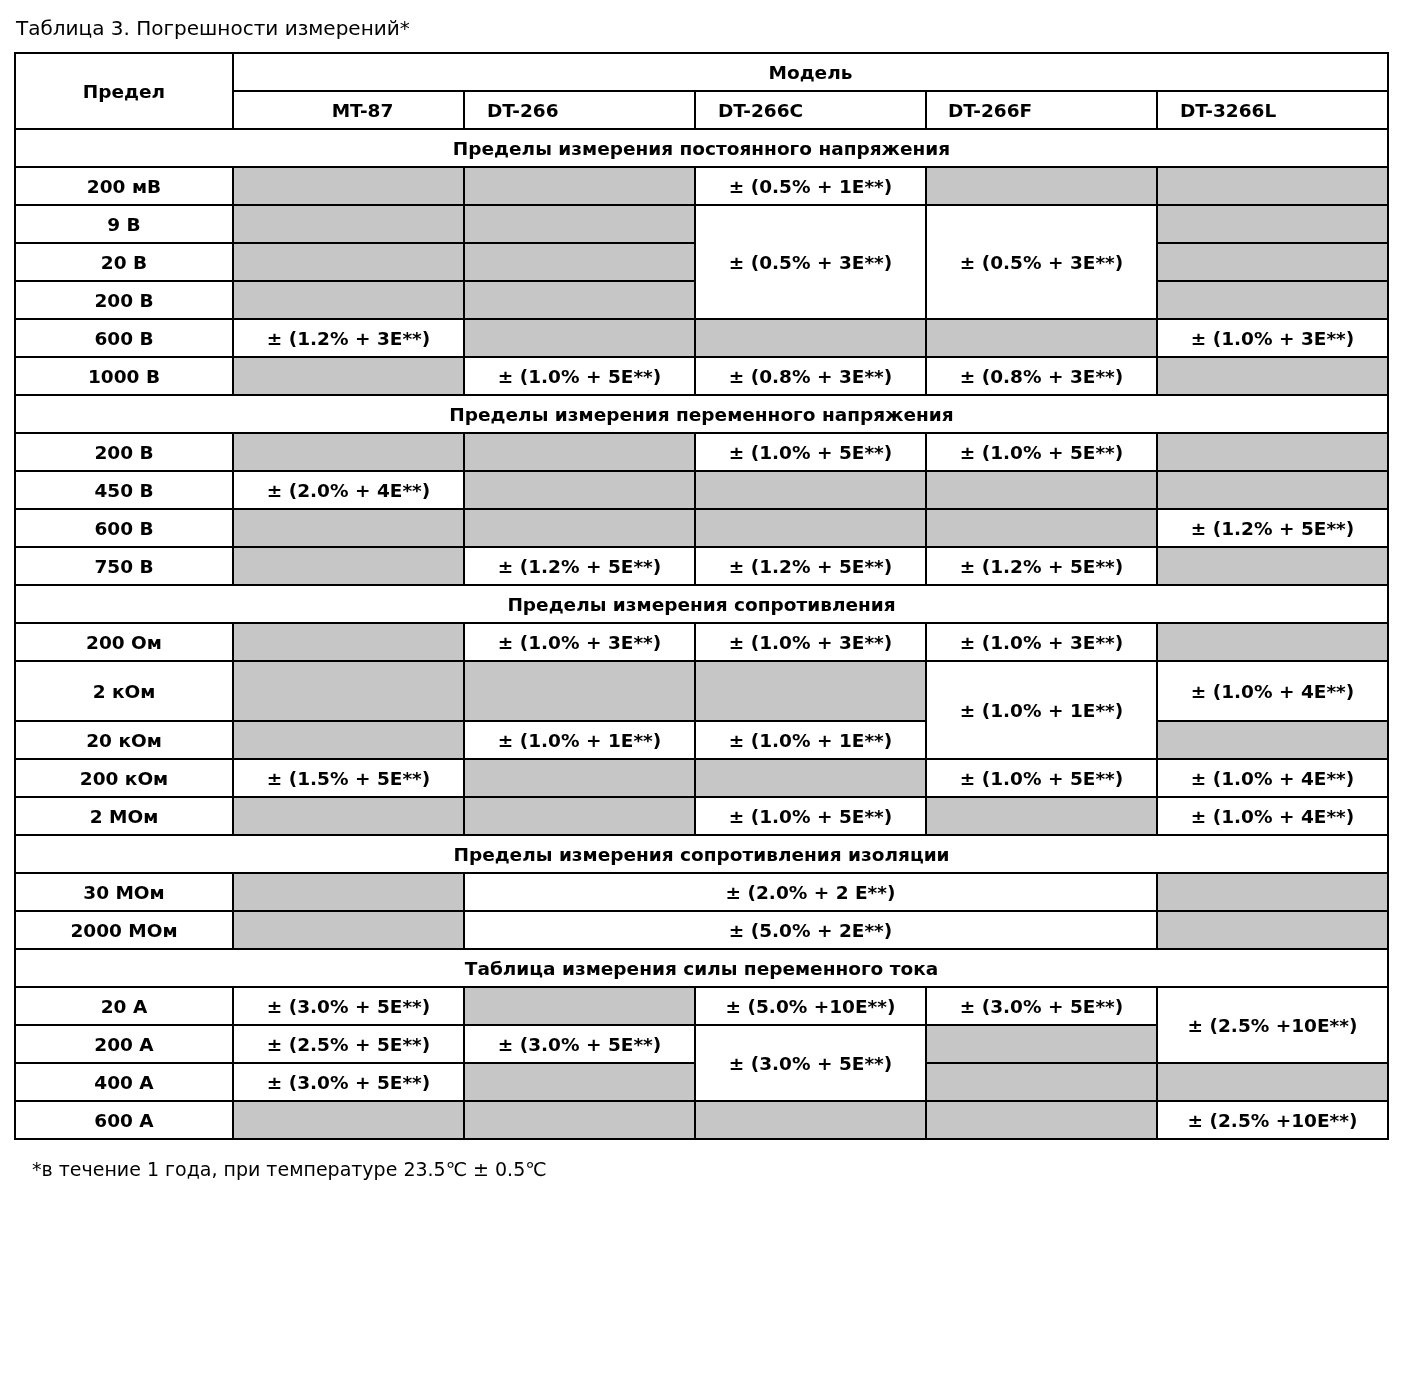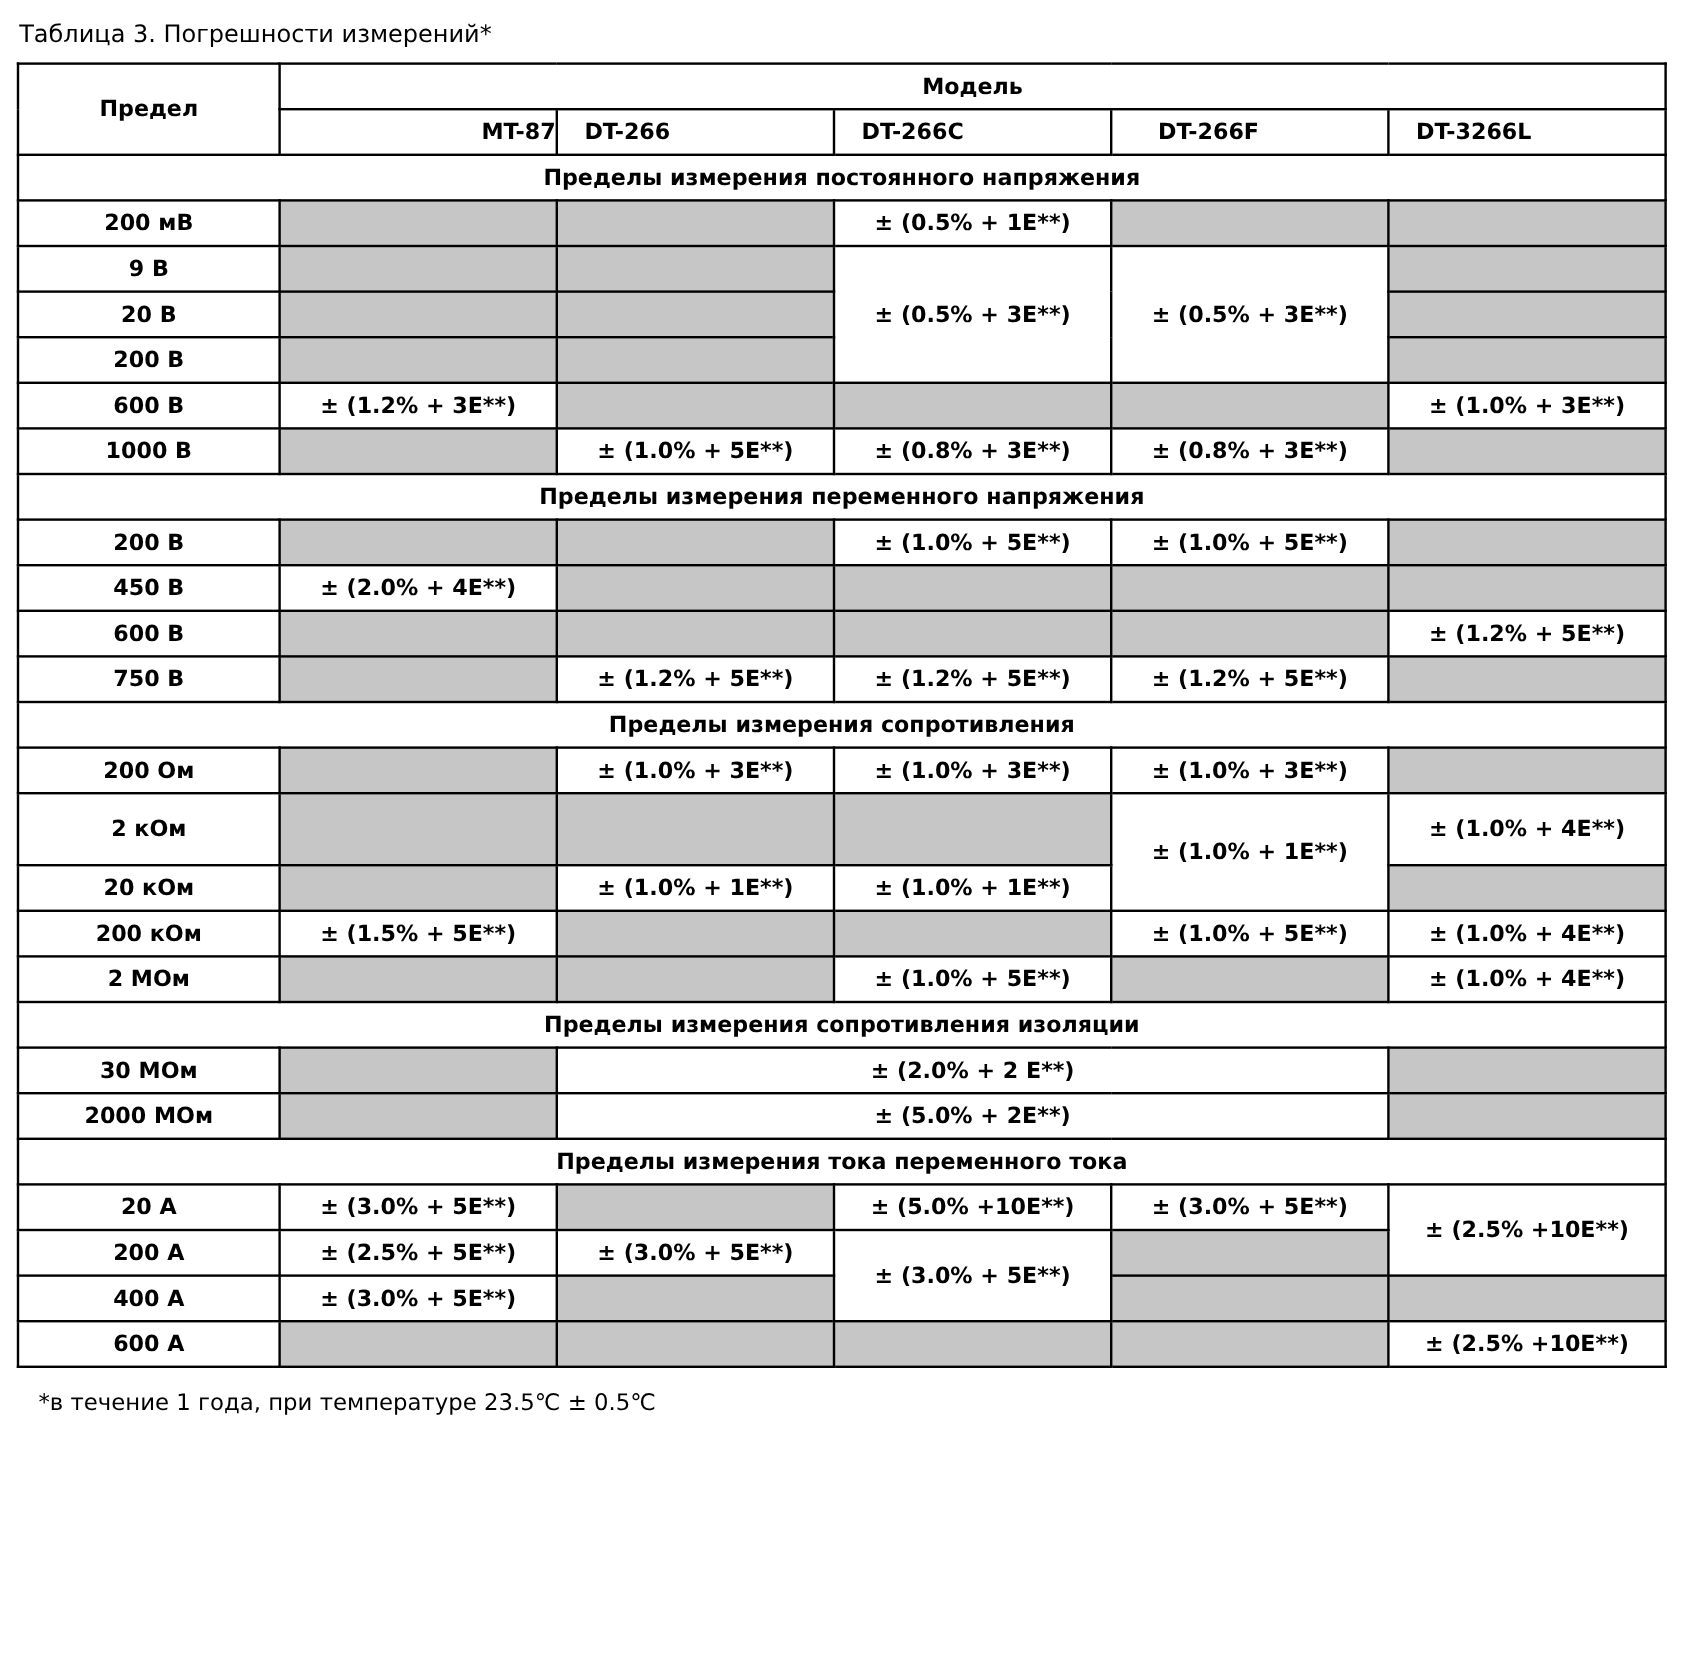--- a/index.html
+++ b/index.html
@@ -84,24 +84,24 @@
       <col class="model-col">
       <col class="model-col">
       <col class="model-col">
     </colgroup>
     <thead>
       <tr>
         <th rowspan="2">Предел</th>
         <th colspan="5" class="hdr-model">Модель</th>
       </tr>
       <tr>
-        <th style="text-align:right; padding-left:28px;">MT-87</th>
+        <th style="text-align:center; padding-left:28px;">MT-87</th>
         <th style="text-align:left; padding-left:22px;">DT-266</th>
         <th style="text-align:left; padding-left:22px;">DT-266C</th>
-        <th style="text-align:left; padding-left:38px;">DT-266F</th>
+        <th style="text-align:left; padding-left:21px;">DT-266F</th>
         <th style="text-align:left; padding-left:22px;">DT-3266L</th>
       </tr>
     </thead>
     <tbody>
 
       <tr class="section-row">
         <td colspan="6">Пределы измерения постоянного напряжения</td>
       </tr>
       <tr>
         <td class="limit-cell">200 мВ</td>
@@ -237,21 +237,21 @@
         <td class="filled"></td>
       </tr>
       <tr>
         <td class="limit-cell">2000 МОм</td>
         <td class="filled"></td>
         <td colspan="3">± (5.0% + 2E**)</td>
         <td class="filled"></td>
       </tr>
 
       <tr class="section-row">
-        <td colspan="6">Пределы измерения тока переменного тока</td>
+        <td colspan="6">Таблица измерения силы переменного тока</td>
       </tr>
       <tr>
         <td class="limit-cell">20 А</td>
         <td>± (3.0% + 5E**)</td>
         <td class="filled"></td>
         <td>± (5.0% +10E**)</td>
         <td>± (3.0% + 5E**)</td>
         <td rowspan="2">± (2.5% +10E**)</td>
       </tr>
       <tr>

